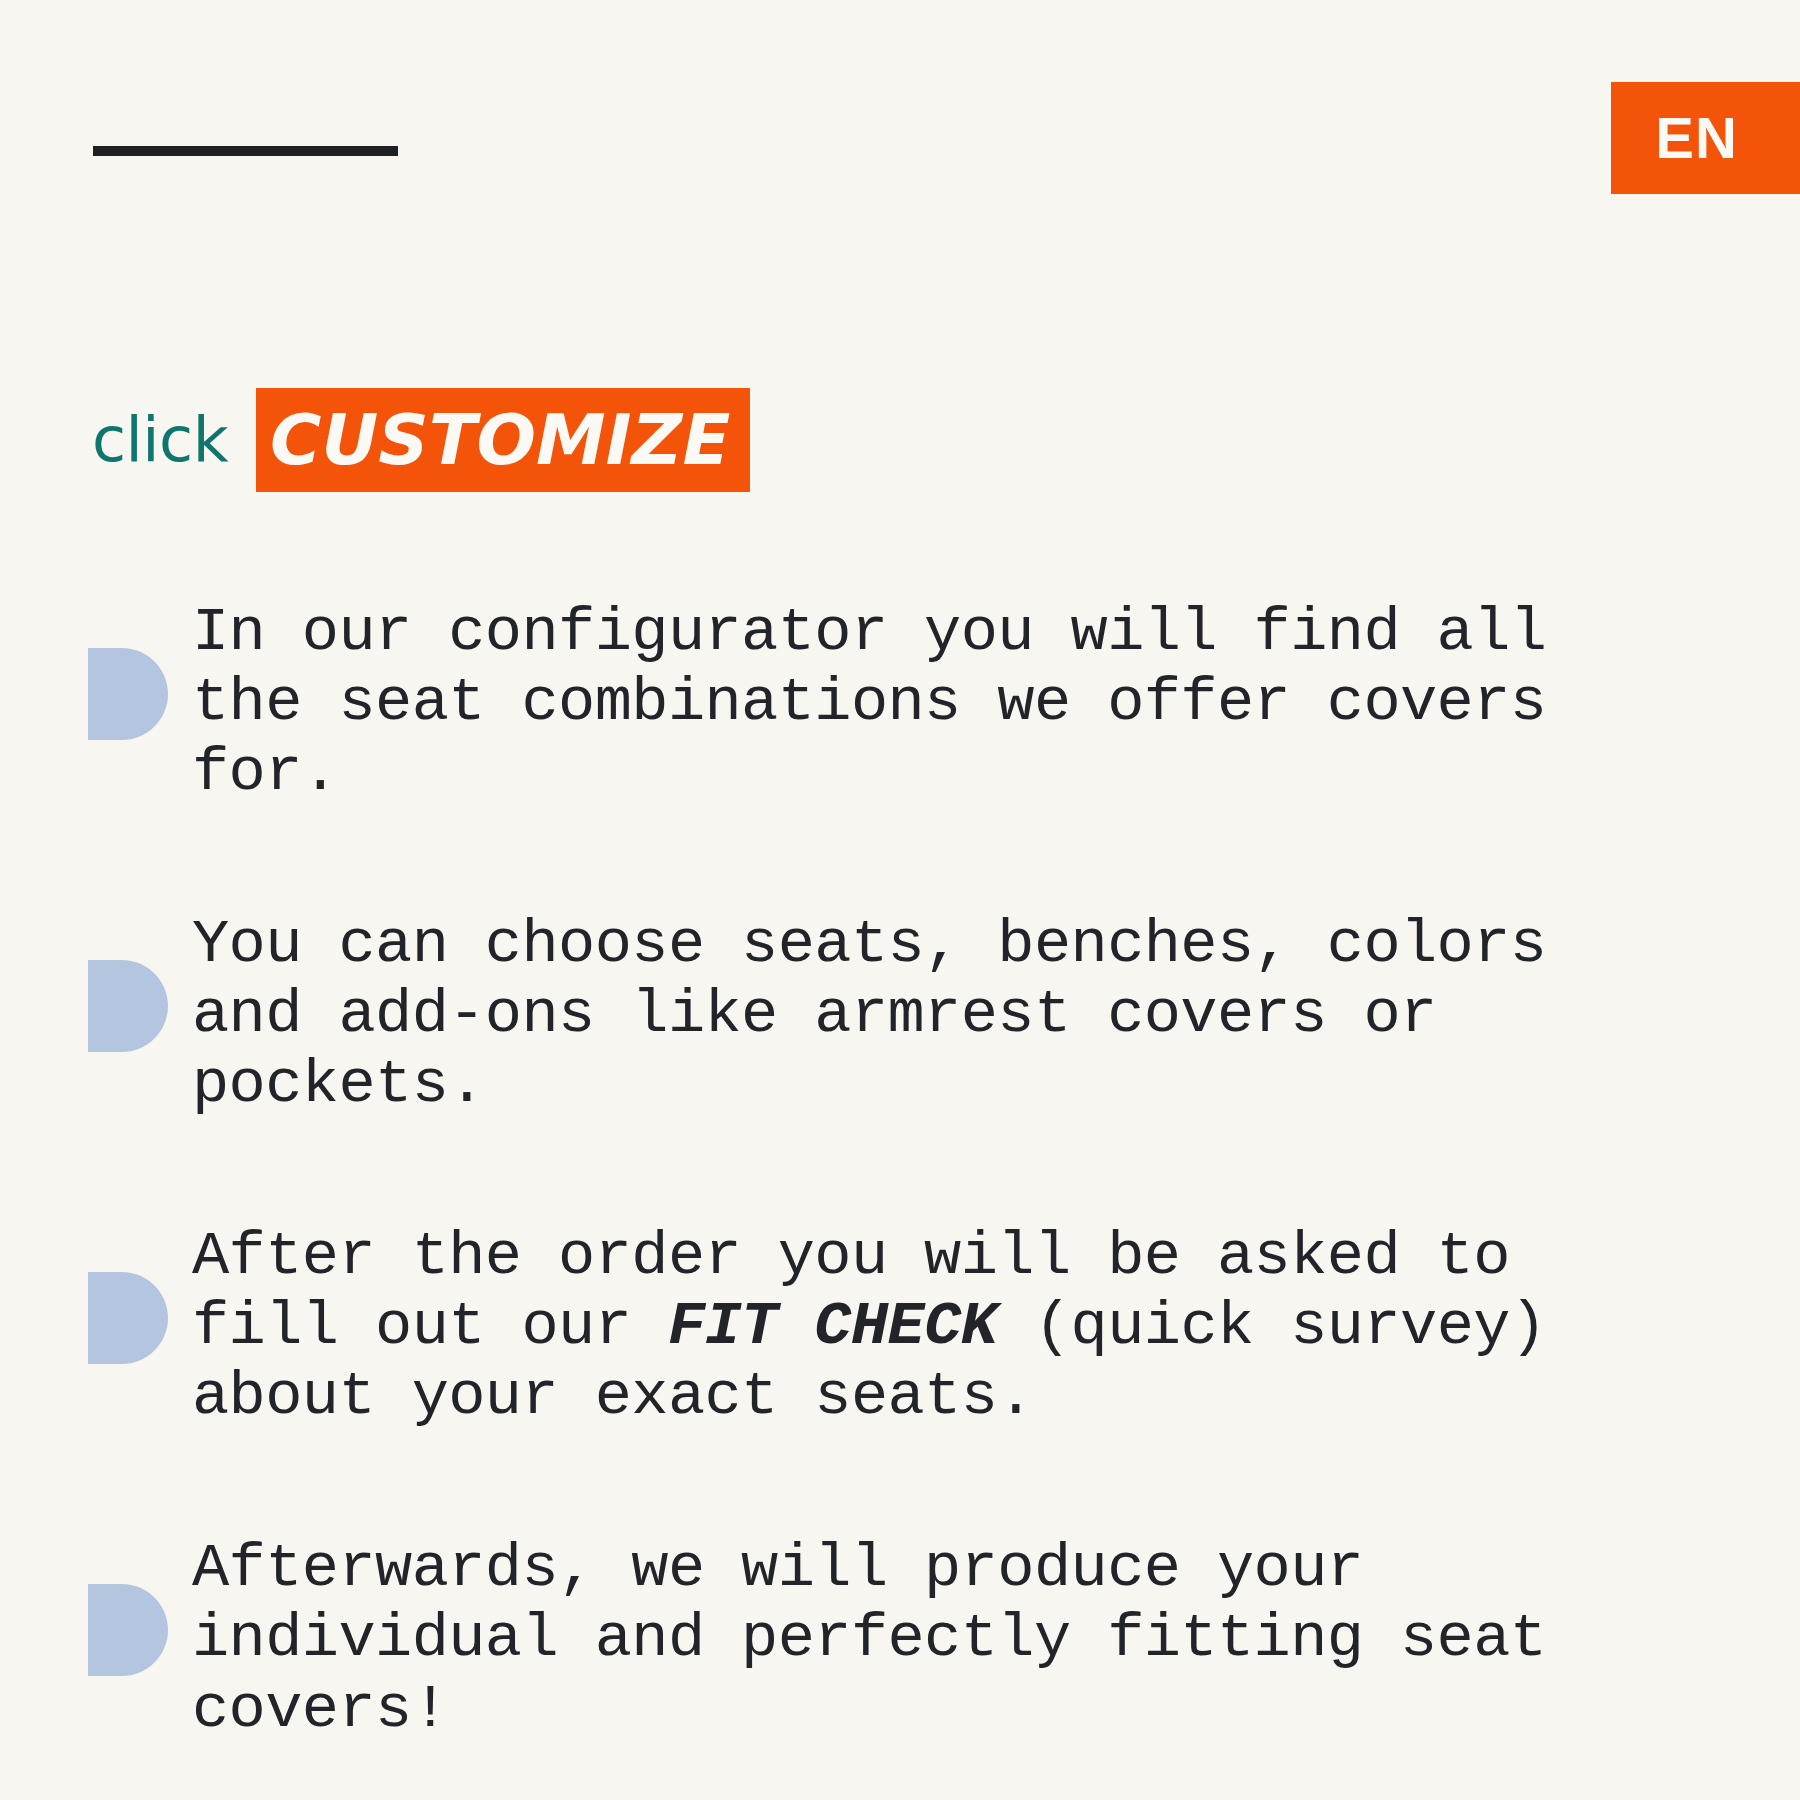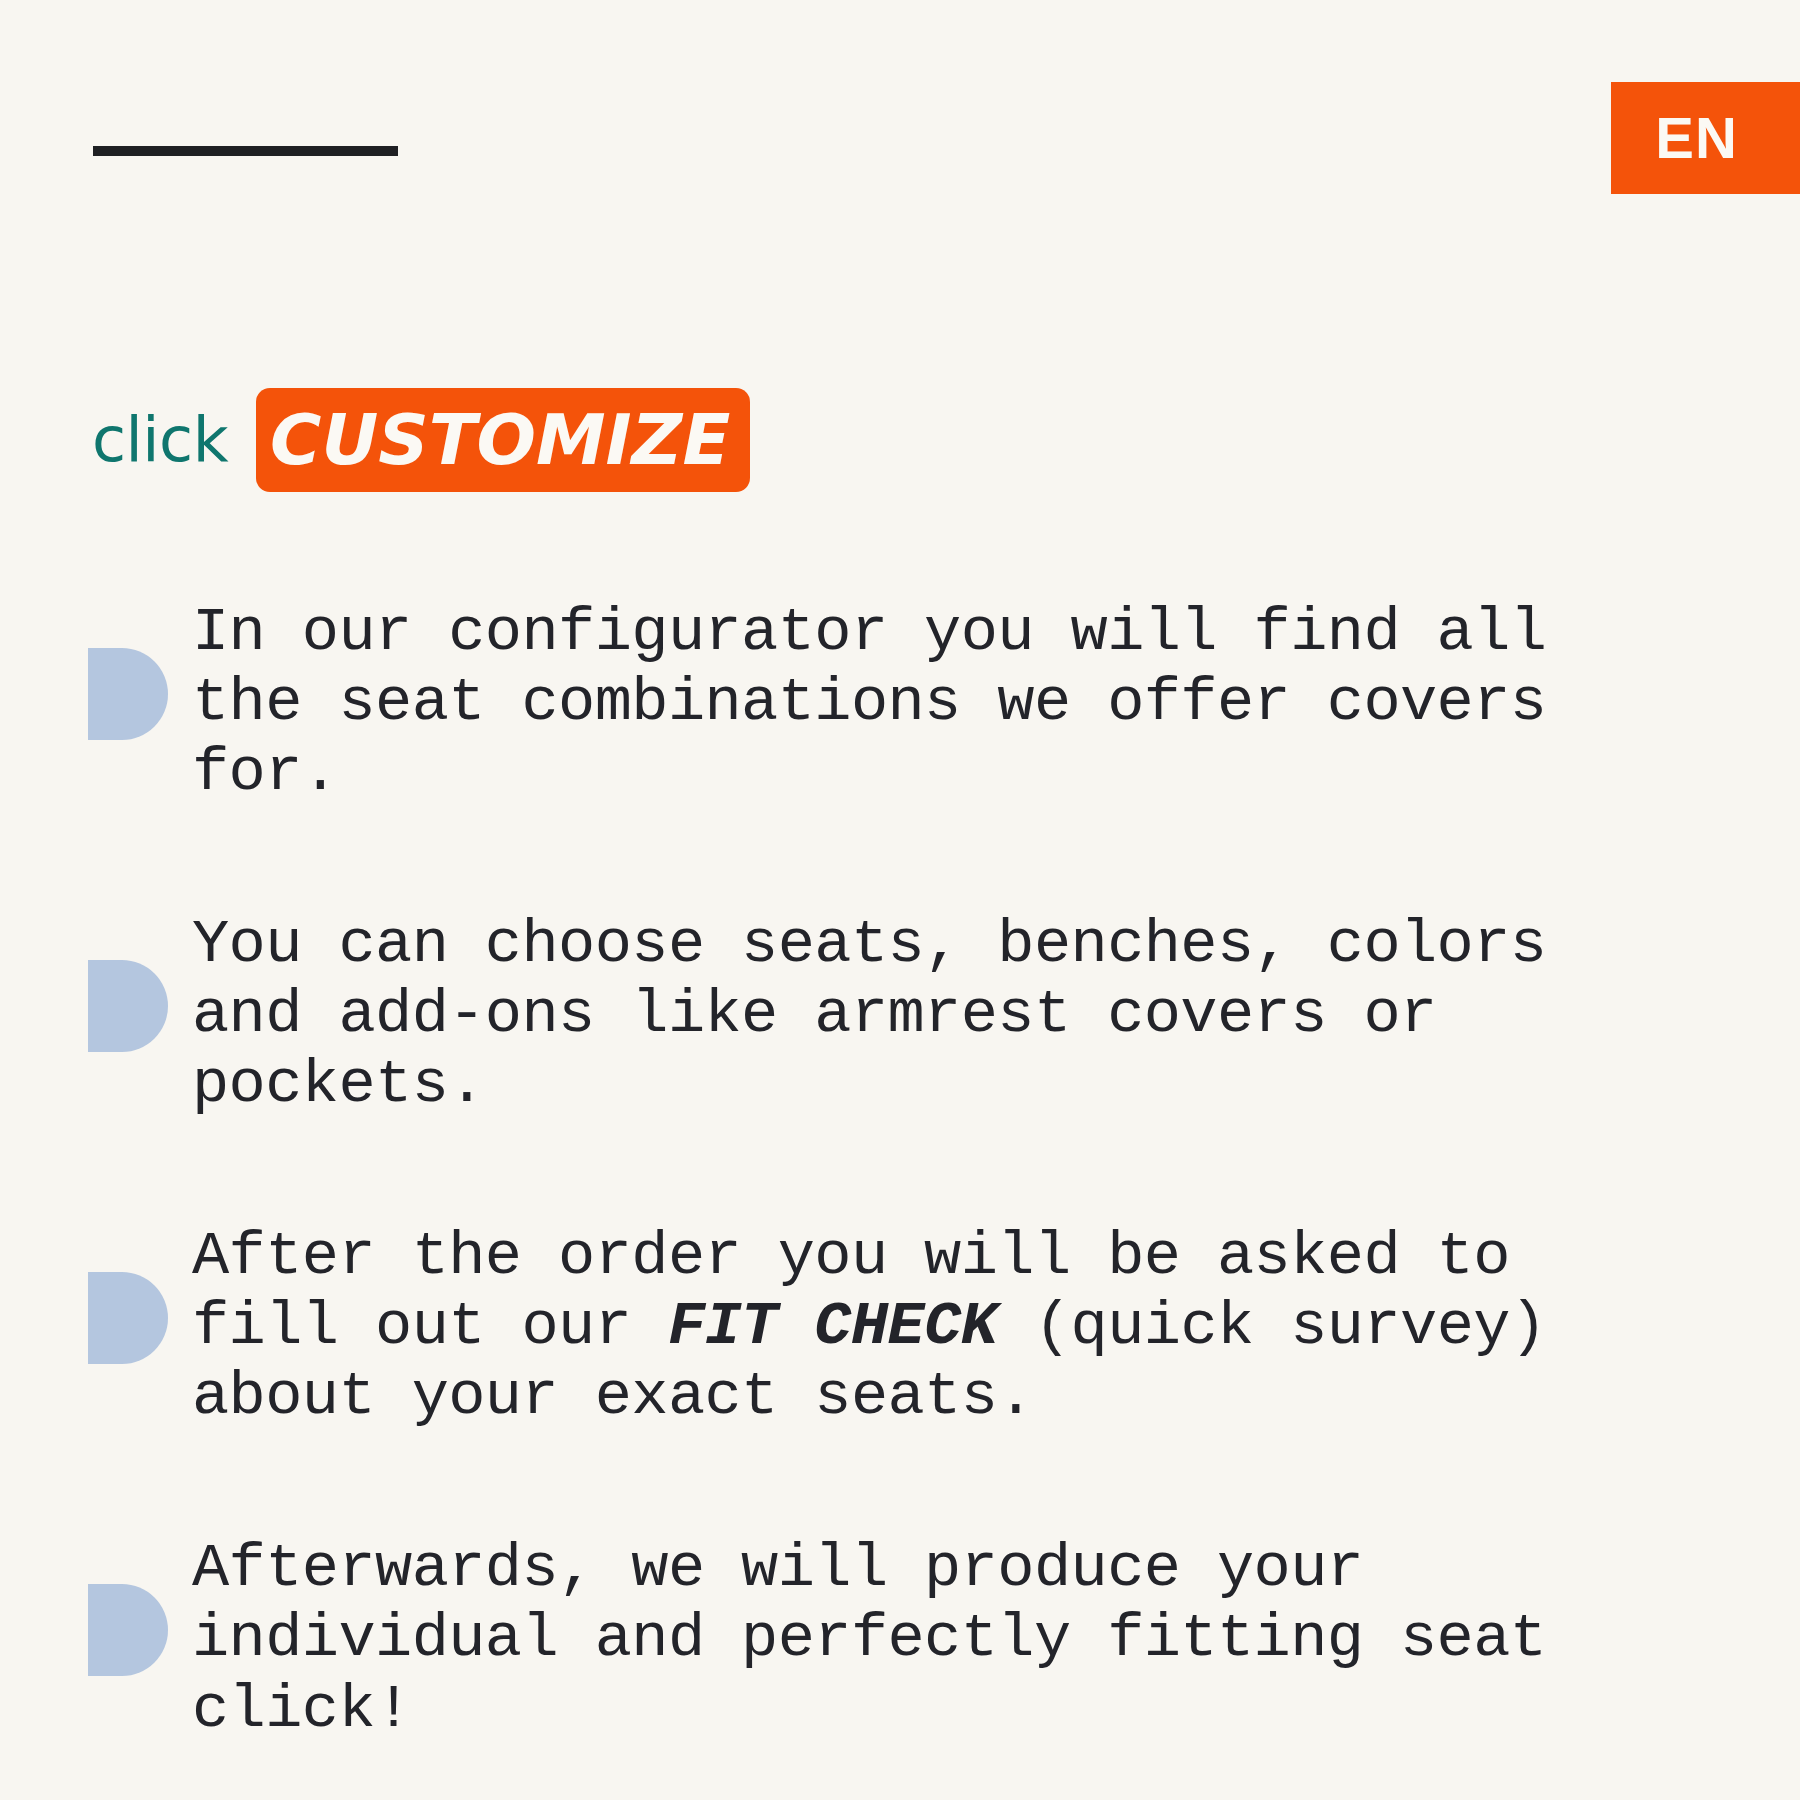--- a/index.html
+++ b/index.html
@@ -89,21 +89,20 @@
     font-family: "DejaVu Sans", sans-serif;
     font-size: 70px;
     font-weight: 700;
     font-style: italic;
     line-height: 104px;
     height: 104px;
     display: inline-block;
     padding: 0 20px 0 14px;
     letter-spacing: 0px;
     white-space: nowrap;
-    border-radius: 14px;
   }
 
   
   .bullet-list {
     position: absolute;
     left: 88px;
     top: 598px;
     width: 1590px;
   }
   .bullet-item {
@@ -173,17 +172,17 @@
   <div class="bullet-item">
     <div class="bullet-marker"></div>
     <div class="bullet-text">
       <span>After the order you will be asked to fill out our </span><span class="strong">FIT CHECK</span><span> (quick survey) about your exact seats.</span>
     </div>
   </div>
 
   <div class="bullet-item">
     <div class="bullet-marker"></div>
     <div class="bullet-text">
-      <span>Afterwards, we will produce your individual and perfectly fitting seat click!</span>
+      <span>Afterwards, we will produce your individual and perfectly fitting seat covers!</span>
     </div>
   </div>
 
 </div>
 
 </body></html>

